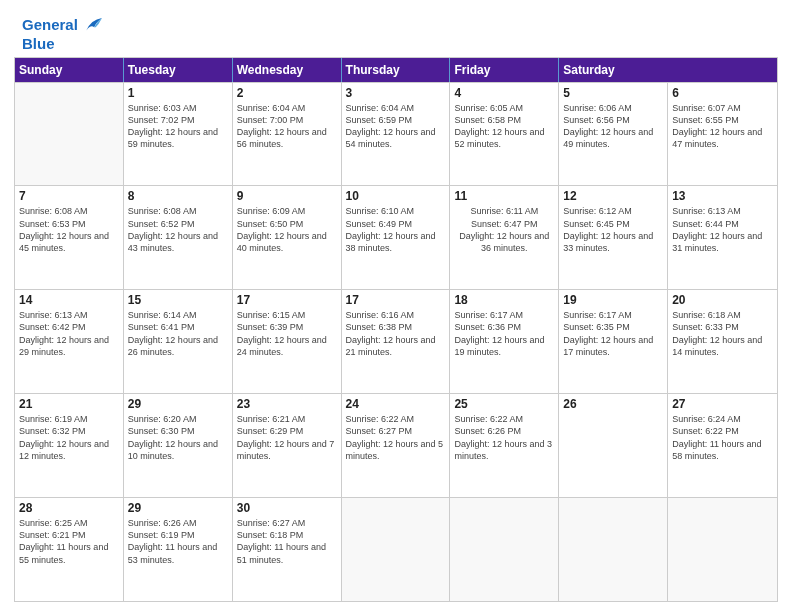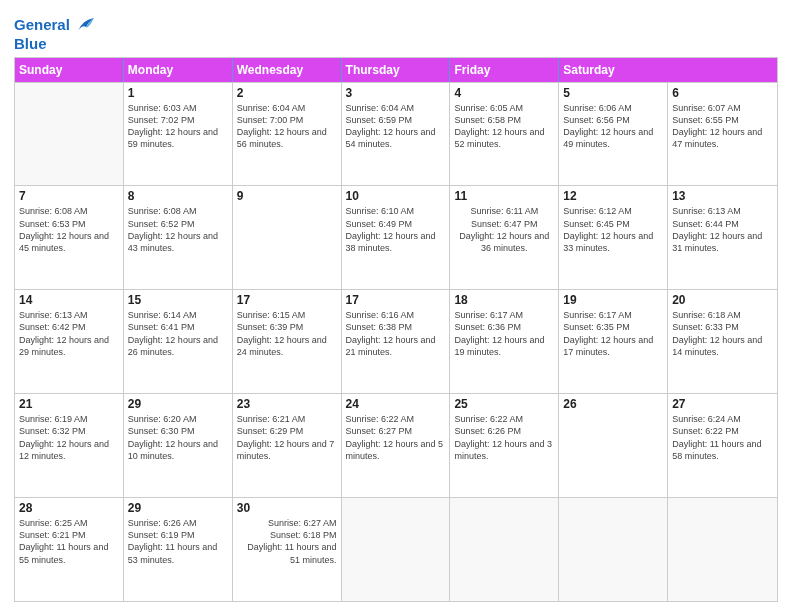--- a/index.html
+++ b/index.html
@@ -20,20 +20,21 @@
     .header {
       display: flex;
       align-items: flex-start;
       justify-content: space-between;
       margin-bottom: 4px;
     }
     .logo {
       display: flex;
       align-items: center;
       margin-top: 4px;
+      margin-left: 8px;
     }
     .logo-text {
       font-size: 15px;
       font-weight: bold;
       line-height: 1.1;
       color: #333;
     }
     .logo-text span {
       color: #1a6abf;
     }
@@ -58,21 +59,21 @@
     }
     .calendar {
       flex: 1;
       display: flex;
       flex-direction: column;
       border: 1px solid #ccc;
     }
     .cal-header {
       display: grid;
       grid-template-columns: repeat(7, 1fr);
-      background: #d946ef;
+      background: #4c1d95;
     }
     .cal-header-cell {
       color: #fff;
       font-size: 12px;
       font-weight: bold;
       padding: 5px 4px;
       text-align: left;
       border-right: 1px solid #5a9ad0;
     }
     .cal-header-cell:last-child {
@@ -134,21 +135,21 @@
     </div>
     <div class="title-block">
       <div class="month-title"></div>
       <div class="location"></div>
     </div>
   </div>
 
   <div class="calendar">
     <div class="cal-header">
     <div class="cal-header-cell">Sunday</div>
-        <div class="cal-header-cell">Monday</div>
+        <div class="cal-header-cell">Tuesday</div>
         <div class="cal-header-cell">Wednesday</div>
         <div class="cal-header-cell">Thursday</div>
         <div class="cal-header-cell">Friday</div>
         <div class="cal-header-cell">Saturday</div>
       </div>
     <div class="cal-body">
     <div class="cal-row">
           <div class="cal-cell empty"></div>
           <div class="cal-cell">
             <div class="day-num">1</div>
@@ -195,20 +196,23 @@
 Daylight: 12 hours and 45 minutes.</div>
           </div>
           <div class="cal-cell">
             <div class="day-num">8</div>
             <div class="cell-info" style="white-space: pre-line;">Sunrise: 6:08 AM
 Sunset: 6:52 PM
 Daylight: 12 hours and 43 minutes.</div>
           </div>
           <div class="cal-cell">
             <div class="day-num">9</div>
+            <div class="cell-info" style="white-space: pre-line;">Sunrise: 6:09 AM
+Sunset: 6:50 PM
+Daylight: 12 hours and 40 minutes.</div>
           </div>
           <div class="cal-cell">
             <div class="day-num">10</div>
             <div class="cell-info" style="white-space: pre-line;">Sunrise: 6:10 AM
 Sunset: 6:49 PM
 Daylight: 12 hours and 38 minutes.</div>
           </div>
           <div class="cal-cell">
             <div class="day-num">11</div>
             <div class="cell-info" style="white-space: pre-line; text-align: center;">Sunrise: 6:11 AM
@@ -321,21 +325,21 @@
 Daylight: 11 hours and 55 minutes.</div>
           </div>
           <div class="cal-cell">
             <div class="day-num">29</div>
             <div class="cell-info" style="white-space: pre-line;">Sunrise: 6:26 AM
 Sunset: 6:19 PM
 Daylight: 11 hours and 53 minutes.</div>
           </div>
           <div class="cal-cell">
             <div class="day-num">30</div>
-            <div class="cell-info" style="white-space: pre-line; text-align: right;">Sunrise: 6:27 AM
+            <div class="cell-info" style="white-space: pre-line;">Sunrise: 6:27 AM
 Sunset: 6:18 PM
 Daylight: 11 hours and 51 minutes.</div>
           </div>
           <div class="cal-cell empty"></div>
           <div class="cal-cell empty"></div>
           <div class="cal-cell empty"></div>
           <div class="cal-cell empty"></div>
         </div>
       </div>
   </div>

